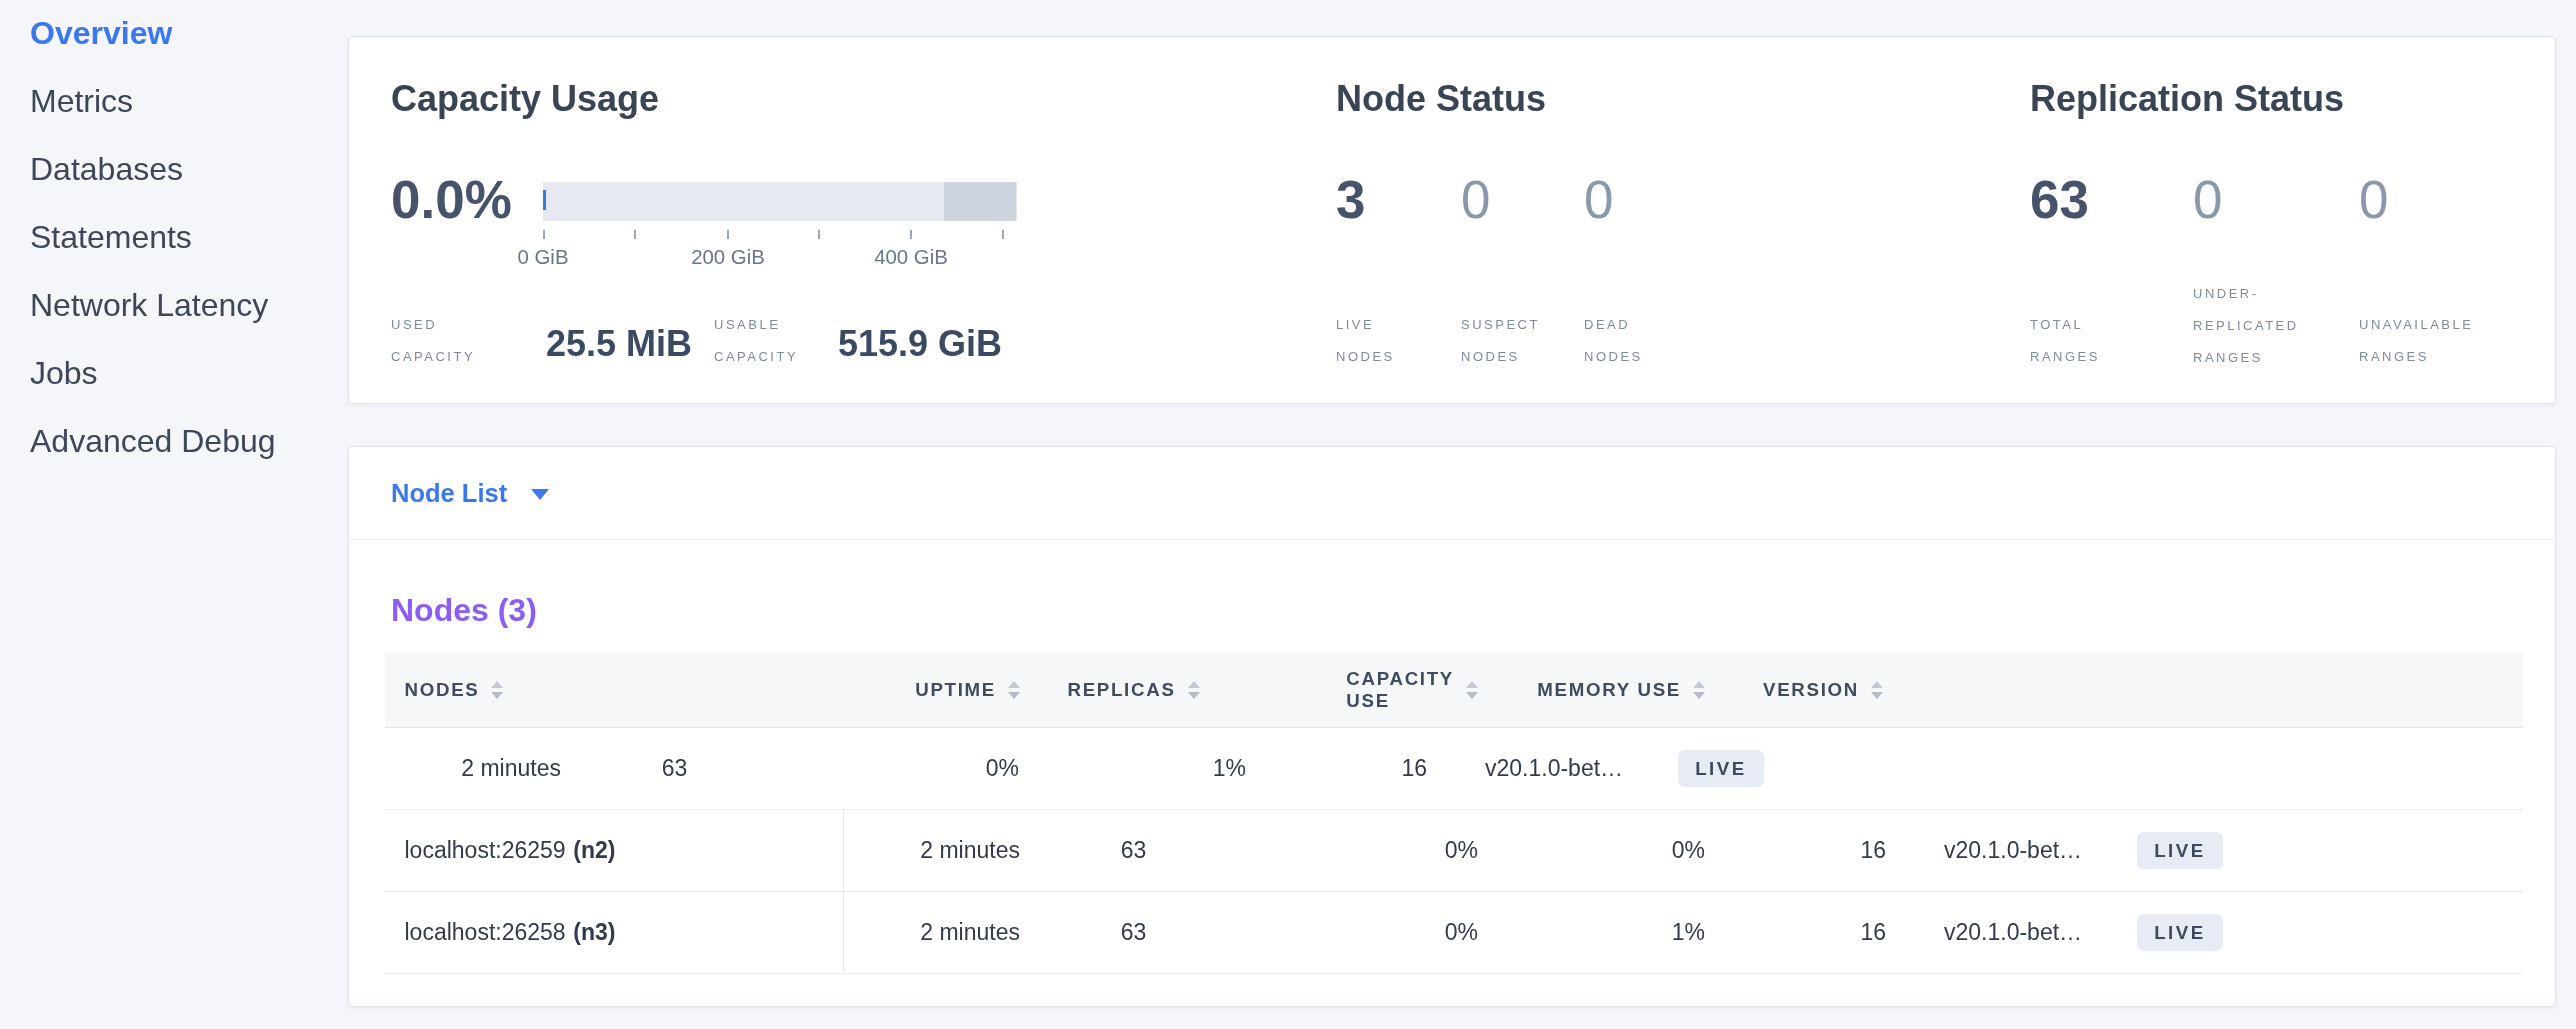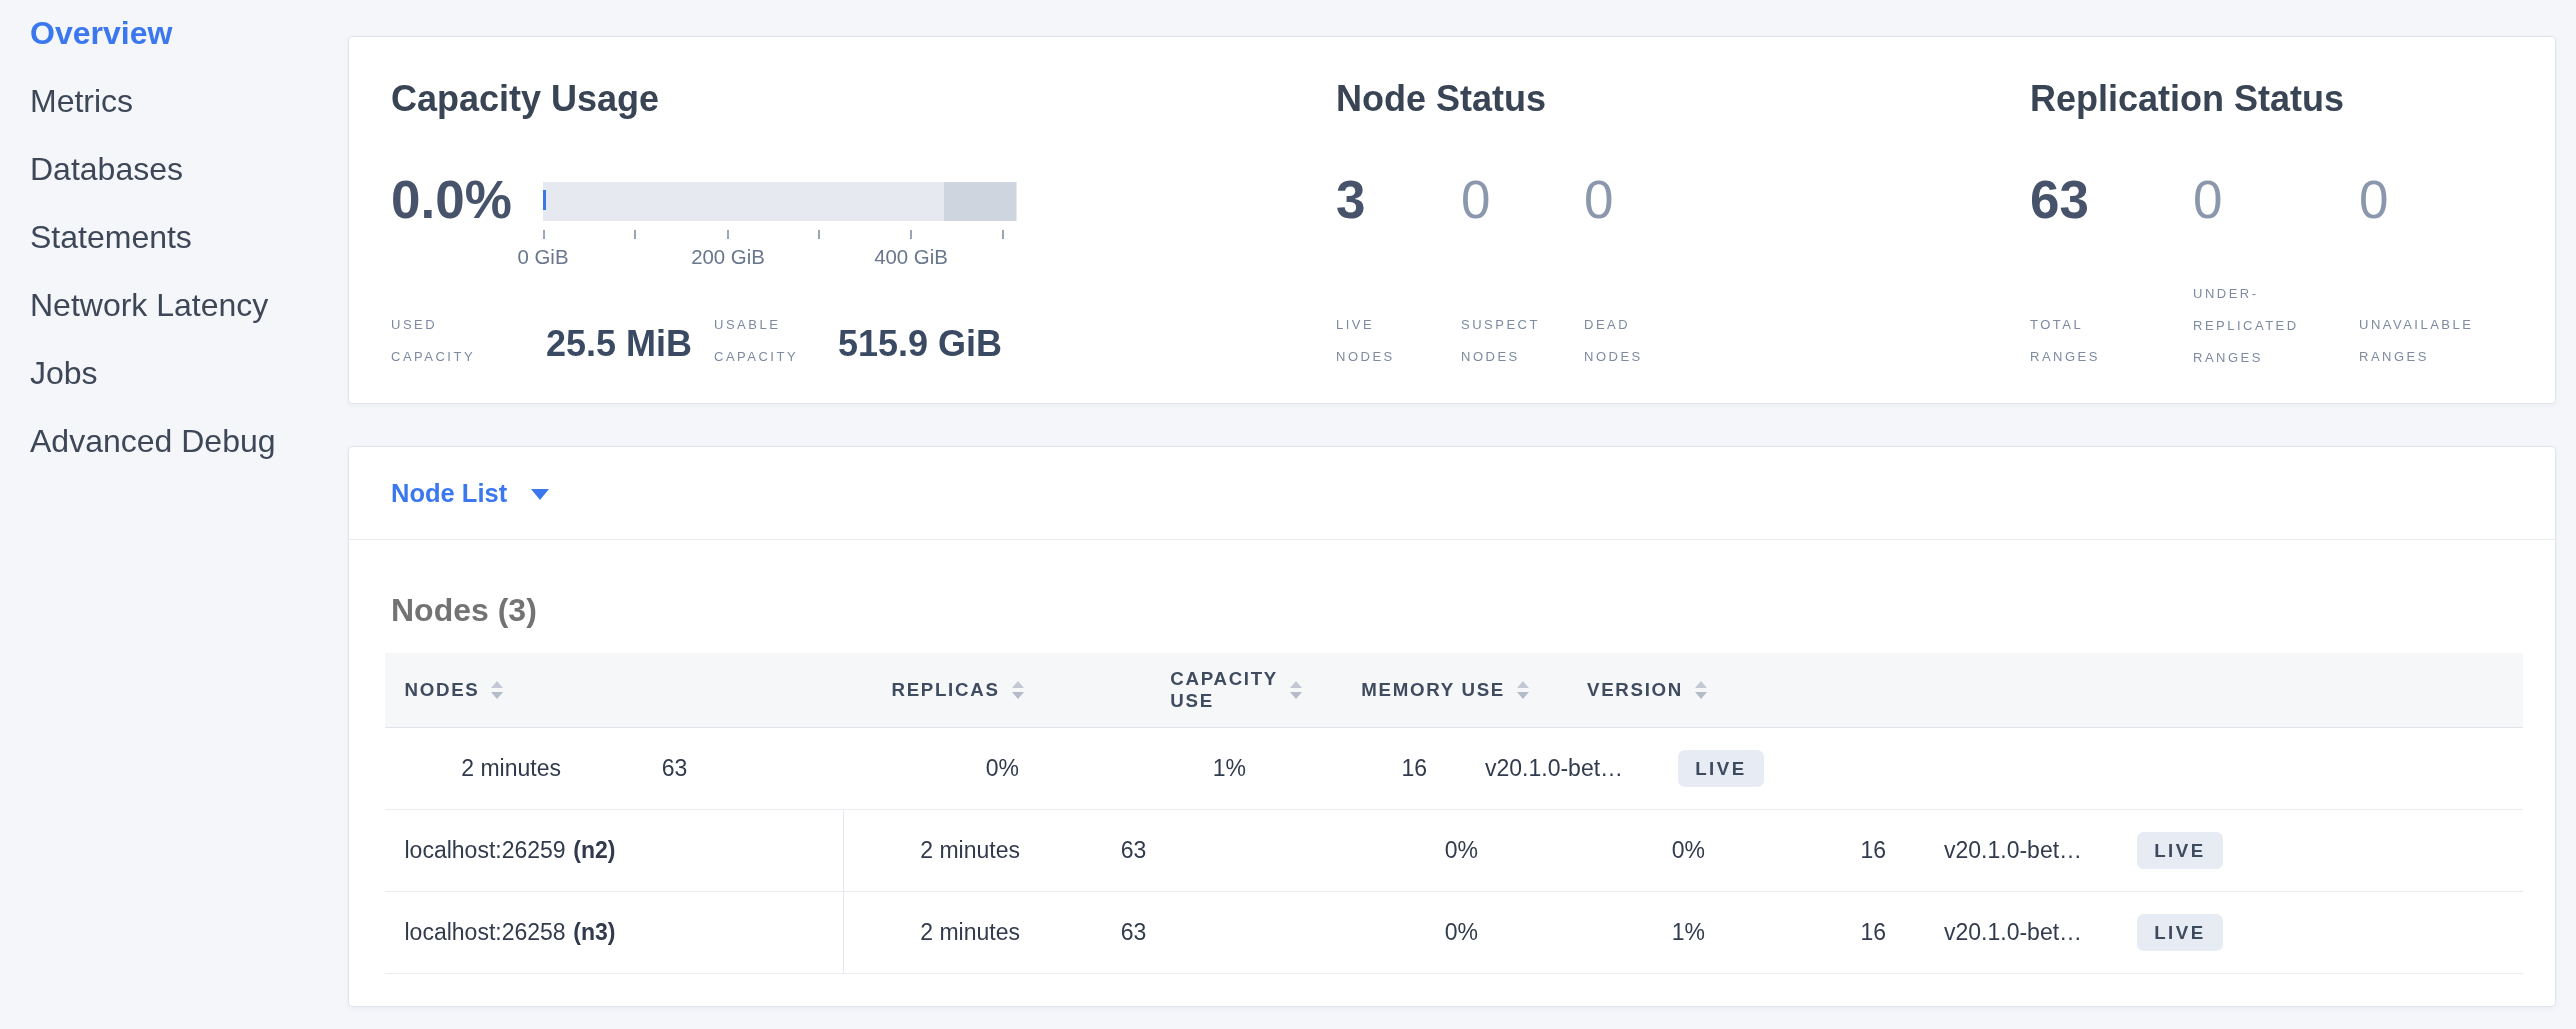--- a/index.html
+++ b/index.html
@@ -36,21 +36,21 @@
   .tick-label { position:absolute; top:208px; transform:translateX(-50%); font-size:20.4px; line-height:25.5px; color:#68768e; white-space:nowrap; }
 
   
   .nodelist-bar { position:absolute; left:0; top:0; width:100%; height:93px; border-bottom:1.7px solid #e8ebf0; }
   .nodelist-btn { position:absolute; left:42px; top:0; height:92px; display:flex; align-items:center;
                   background:none; border:none; cursor:pointer; font-family:"Liberation Sans", sans-serif;
                   font-size:25.5px; font-weight:bold; color:#3b78f0; padding:0; }
   .caret { width:0; height:0; border-left:9.3px solid transparent; border-right:9.3px solid transparent;
            border-top:11px solid #3b78f0; margin-left:24px; margin-top:3.4px; }
 
-  .nodes-heading { position:absolute; left:42px; top:143px; font-size:32px; line-height:41px; font-weight:bold; color:#737373; }
+  .nodes-heading { position:absolute; left:42px; top:143px; font-size:32px; line-height:41px; font-weight:bold; color:#8b5cf6; }
 
   
   .tbl { position:absolute; left:36px; top:206px; width:2138px; }
   .tr { display:flex; align-items:stretch; }
   .th-row { height:75px; background:#f6f7f9; border-bottom:1.7px solid #e0e4ea; }
   .body-row { height:82px; border-bottom:1.7px solid #e9ecf1; cursor:pointer; }
   .cell { display:flex; align-items:center; font-size:23px; color:#313b4d; }
   .right { justify-content:flex-end; }
   .c1 { width:459px; padding-left:19.5px; }
   .body-row .c1 { border-right:1.7px solid #e5e9ef; }
@@ -159,20 +159,27 @@
     <div class="tbl">
 
       <div class="tr th-row">
         <div class="cell c1">
           <span class="th-label">NODES</span>
           <span class="sort">
               <i class="up"></i>
               <i class="dn"></i>
             </span>
         </div>
+        <div class="cell c2 right">
+          <span class="th-label">UPTIME</span>
+          <span class="sort">
+              <i class="up"></i>
+              <i class="dn"></i>
+            </span>
+        </div>
         <div class="cell c3 right">
           <span class="th-label">REPLICAS</span>
           <span class="sort">
               <i class="up"></i>
               <i class="dn"></i>
             </span>
         </div>
         <div class="cell c4 right">
           <span class="th-label l2">
             <div>CAPACITY</div>

